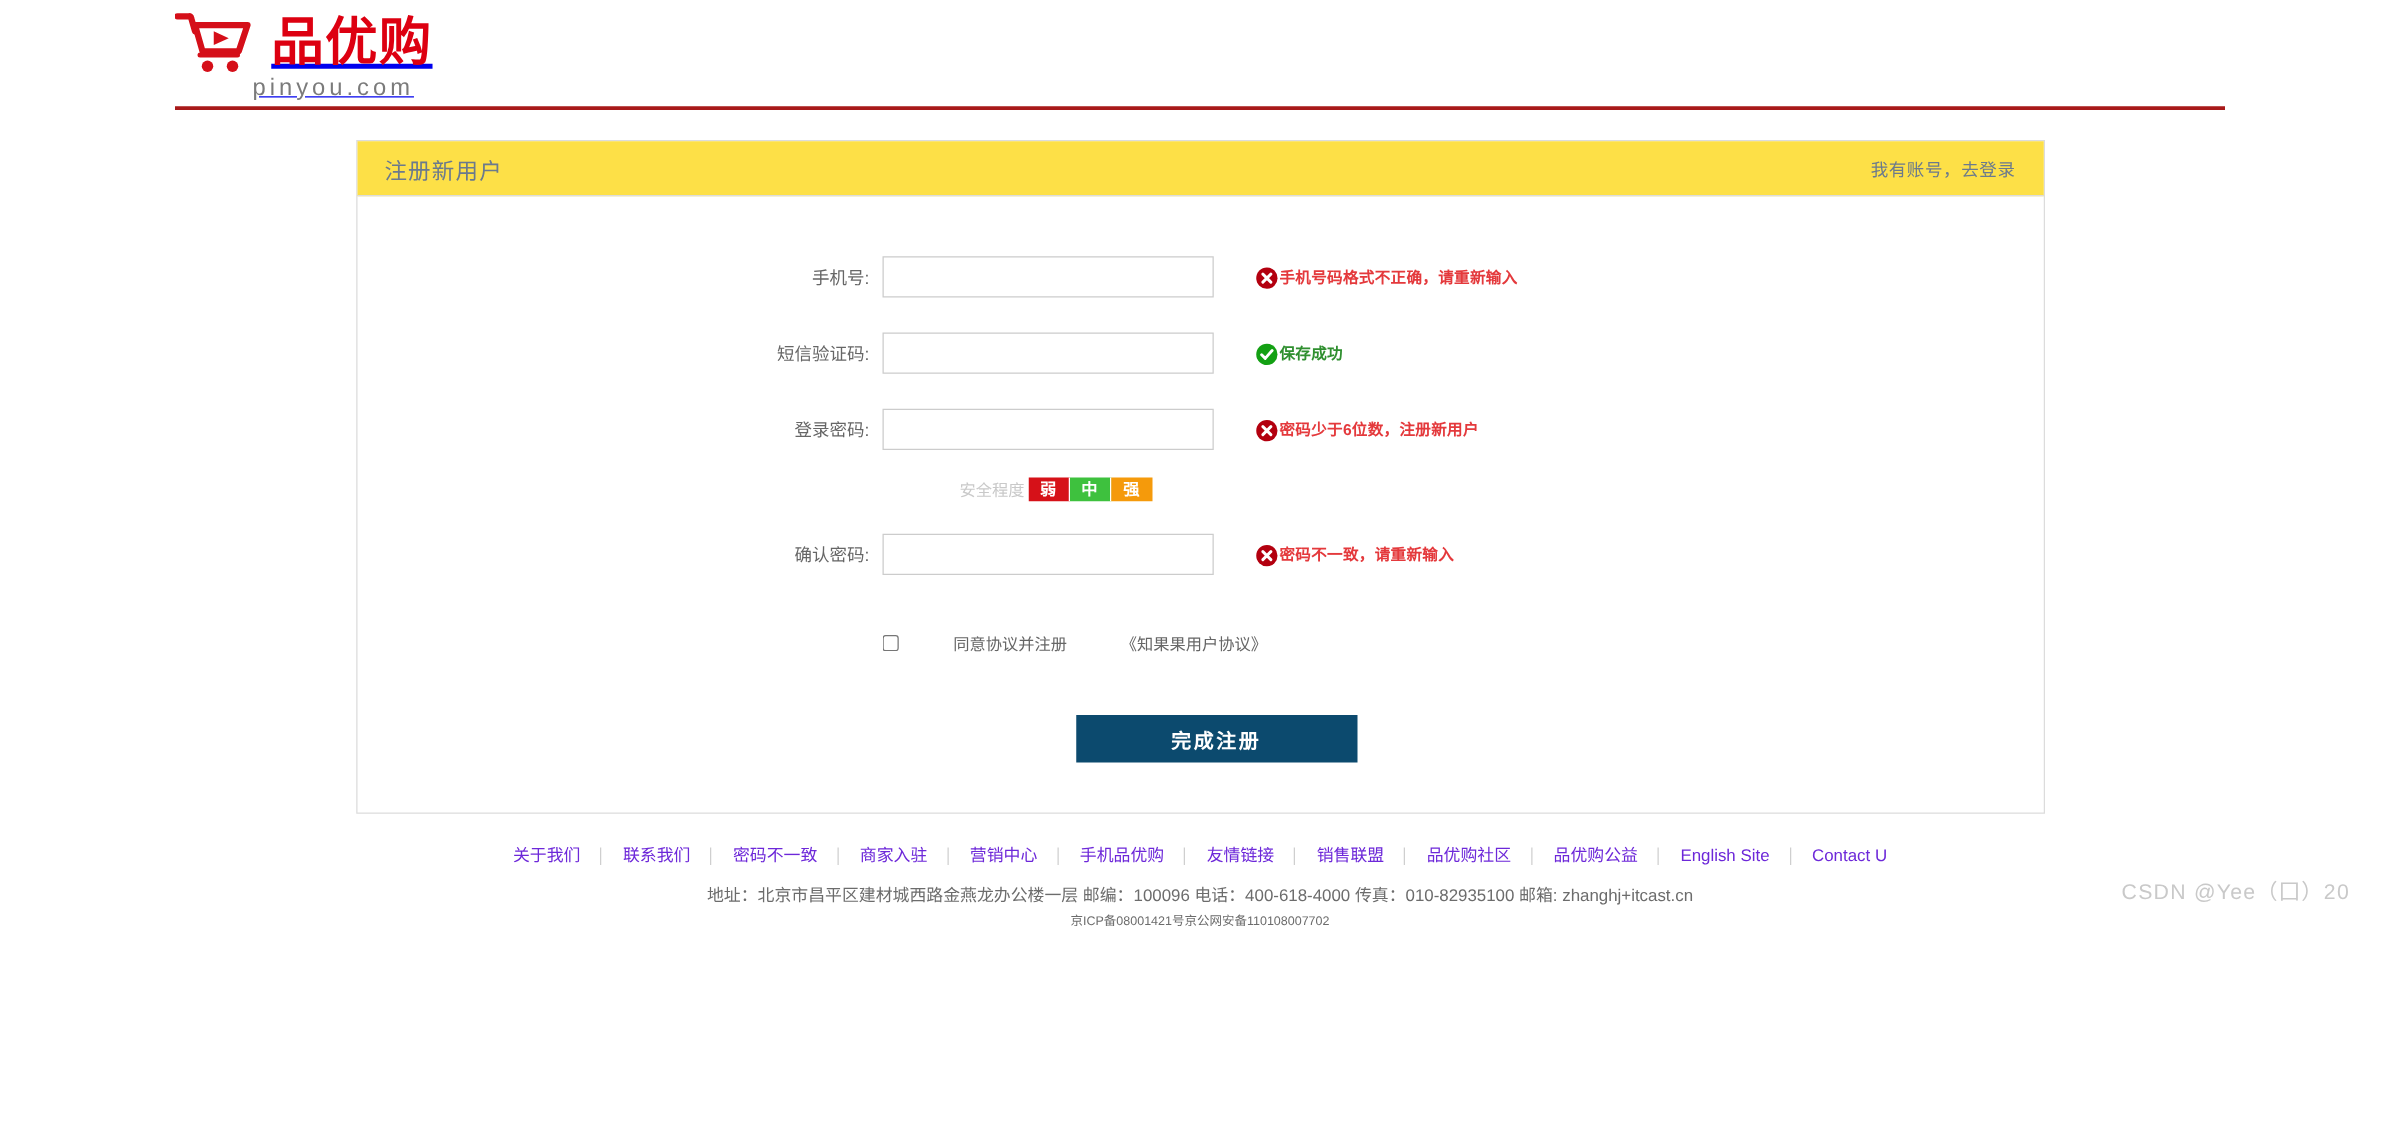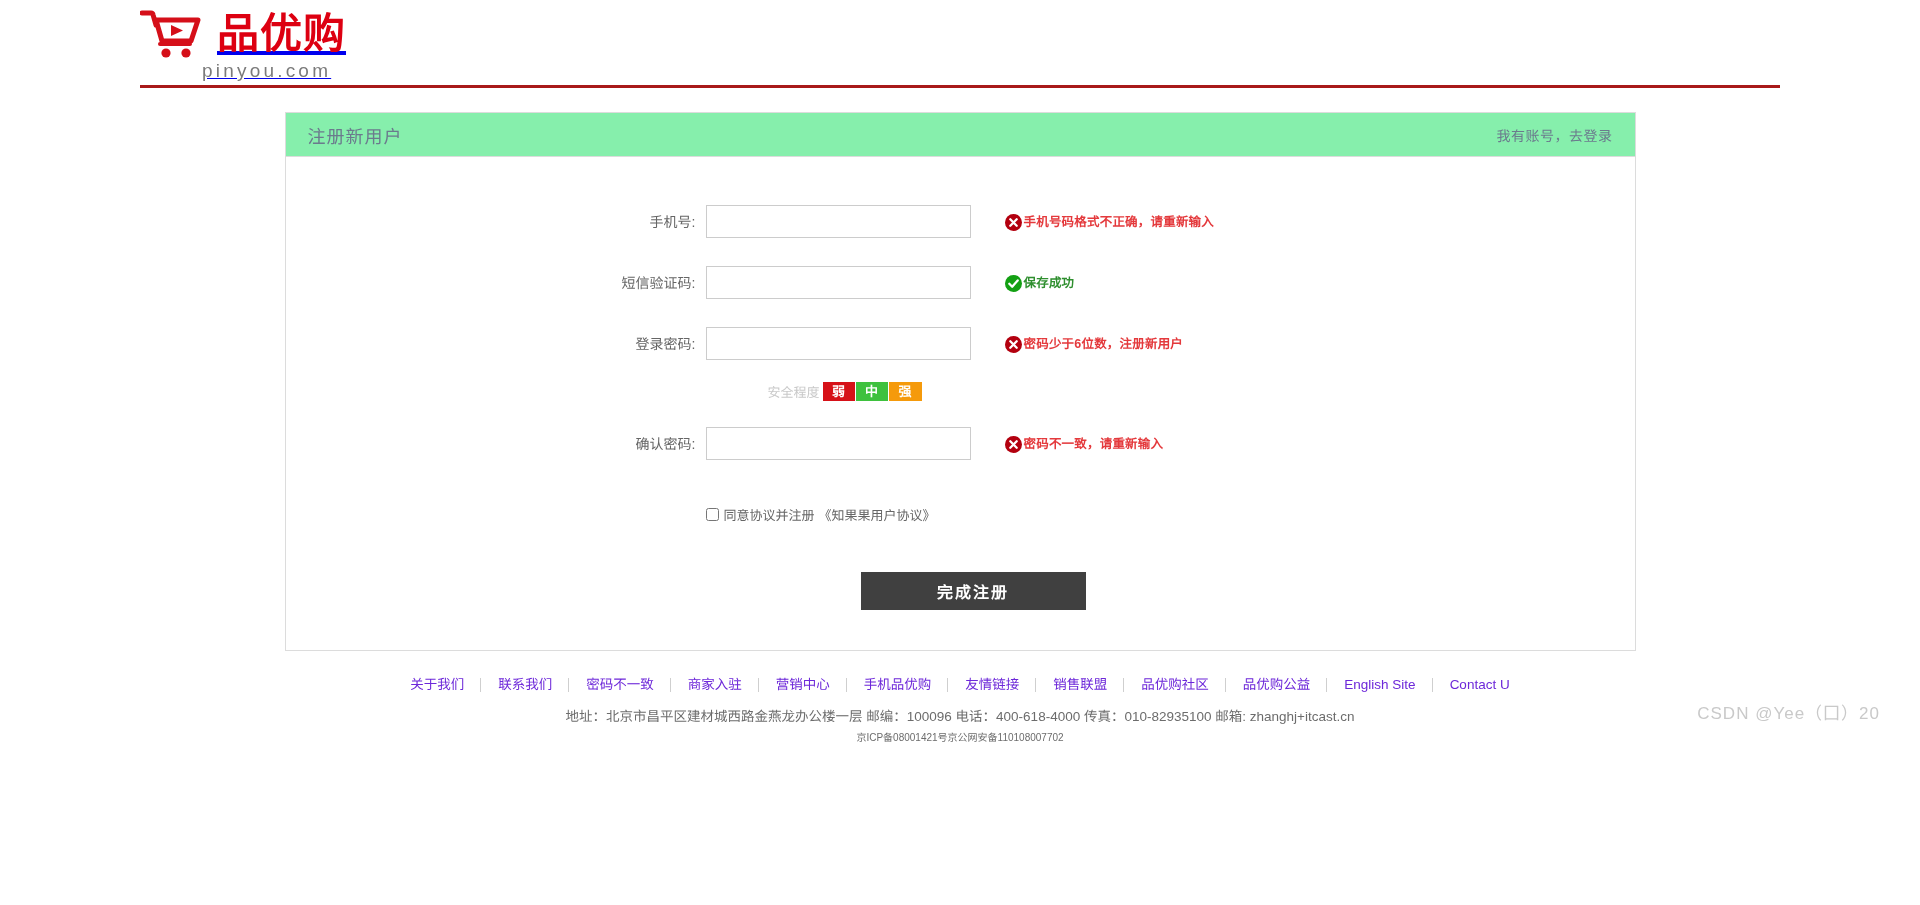--- a/index.html
+++ b/index.html
@@ -75,21 +75,21 @@
   
   .register-box {
     width: 1351px;
     margin: 24px auto 0 auto;
     border: 1px solid #dcdcdc;
     background: #fff;
     box-sizing: border-box;
   }
   .register-head {
     height: 44px;
-    background: #86efac;
+    background: #fde047;
     border-bottom: 1px solid #dcdcdc;
     display: flex;
     align-items: center;
     justify-content: space-between;
     padding: 0 22px;
     box-sizing: border-box;
   }
   .register-title {
     font-size: 18px;
     color: #6b7a8d;
@@ -202,20 +202,21 @@
     display: flex;
     align-items: center;
     margin-top: 44px;
     margin-bottom: 0;
   }
   .agree-spacer { width: 420px; flex: none; }
   .agree-inner {
     display: flex;
     align-items: center;
     padding-left: 0;
+    gap: 39px;
   }
   .agree-checkbox {
     width: 13px;
     height: 13px;
     margin: 0 5px 0 0;
     vertical-align: middle;
     cursor: pointer;
   }
   .agree-text {
     font-size: 13px;
@@ -416,21 +417,21 @@
         <div class="agree-inner">
           <input class="agree-checkbox" type="checkbox" style="">
           <span class="agree-text">同意协议并注册</span>
           <a class="agree-link" href="#">《知果果用户协议》</a>
         </div>
       </div>
 
       <div class="submit-row">
         <div class="submit-spacer"></div>
         <div class="submit-inner">
-          <button class="submit-btn" type="button" style="background: #404040;">完成注册</button>
+          <button class="submit-btn" type="button" style="background: #0c4a6e;">完成注册</button>
         </div>
       </div>
 
     </div>
   </div>
 
   <div class="site-footer">
     <div class="footer-links">
       <a class="footer-link" href="#">关于我们</a>
       <a class="footer-link" href="#">联系我们</a>

